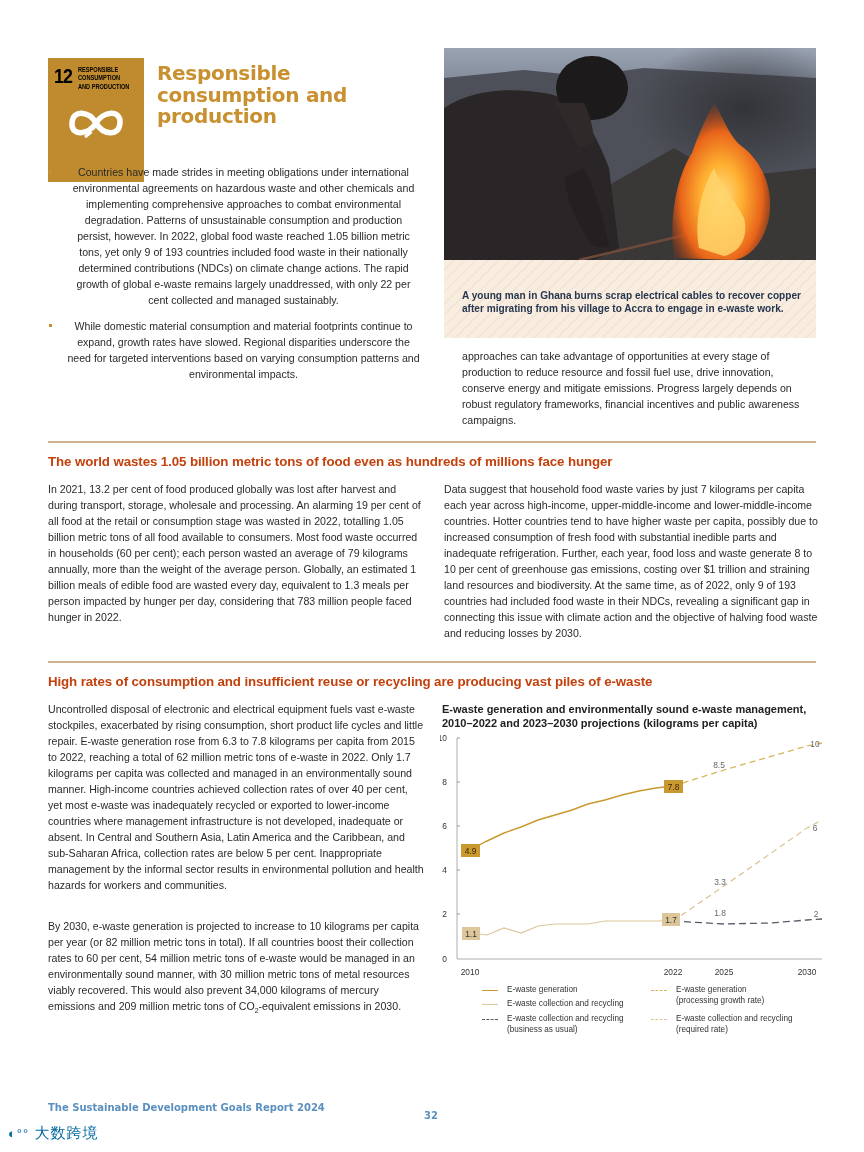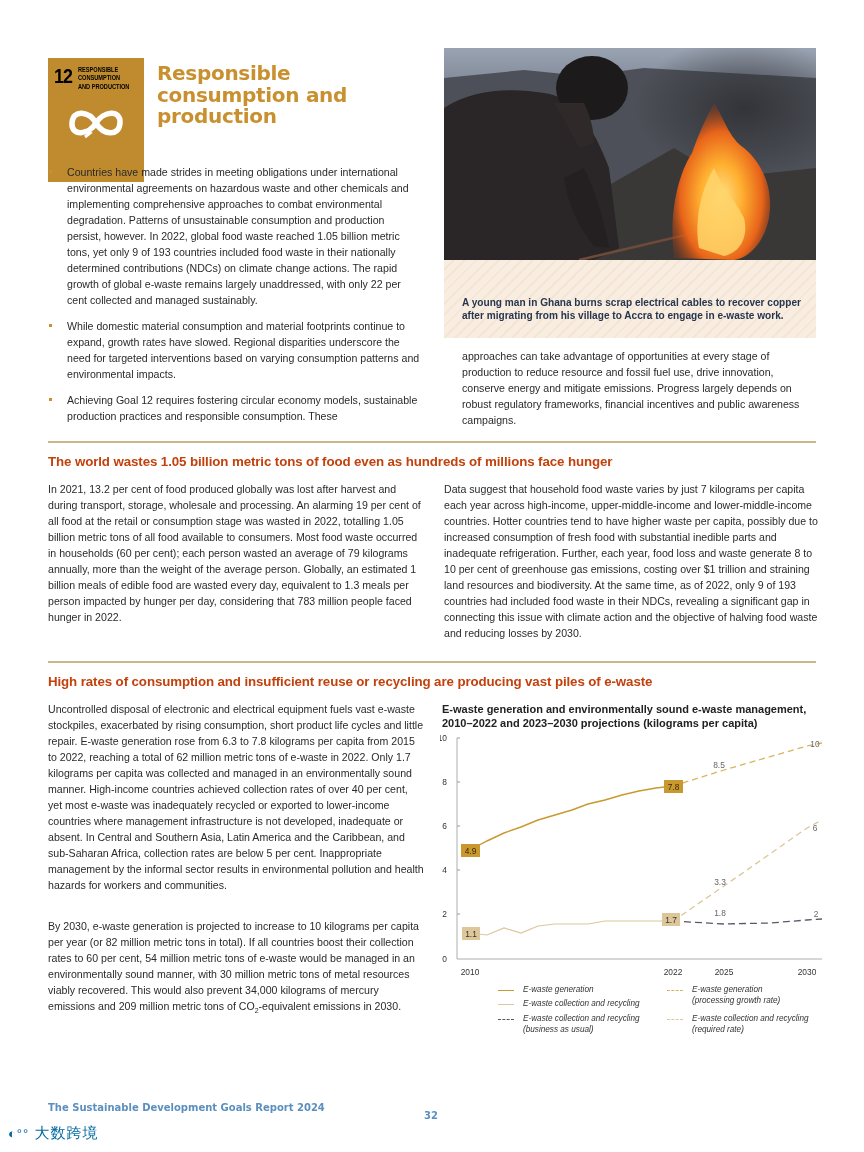--- a/index.html
+++ b/index.html
@@ -11,29 +11,29 @@
   
   .goal-badge { left: 48px; top: 58px; width: 96px; height: 124px; background: #bf8b2e; color: #000000; }
   .goal-num { position: absolute; left: 6px; top: 6px; font-size: 21px; font-weight: bold; letter-spacing: -1px; font-family: "Liberation Sans", sans-serif; transform: scaleX(0.85); transform-origin: left top; }
   .goal-label { position: absolute; left: 30px; top: 8px; font-size: 7.2px; line-height: 8.4px; font-weight: bold; text-transform: uppercase; transform: scaleX(0.78); transform-origin: left top; width: 90px; }
   .goal-icon { position: absolute; left: 17px; top: 45px; width: 62px; height: 40px; }
 
   .goal-title { left: 157px; top: 63px; color: #c8902f; font-size: 20px; line-height: 21.5px; font-weight: bold; font-family: "DejaVu Sans", sans-serif; letter-spacing: -0.3px; width: 260px; }
 
   
   .bullets { left: 48px; top: 164px; width: 372px; list-style: none; }
-  .bullets li { position: relative; padding-left: 19px; font-size: 10.6px; line-height: 16px; color: #2a2a2a; margin-bottom: 9px; }
+  .bullets li { position: relative; padding-left: 19px; font-size: 10.6px; line-height: 16px; color: #2a2a2a; margin-bottom: 9px; text-align: center; }
   .bullets li::before { content: ""; position: absolute; left: 1px; top: 6px; width: 3px; height: 3px; background: #c8902f; }
 
   
   .photo { left: 444px; top: 48px; width: 372px; height: 212px; overflow: hidden; background: #6c7480; }
   .photo svg { display: block; }
   .caption-box { left: 444px; top: 260px; width: 372px; height: 78px;
     background: repeating-linear-gradient(135deg, #f8ede0 0px, #f8ede0 6px, #f4e6d4 6px, #f4e6d4 8px); }
-  .caption-text { position: absolute; left: 18px; top: 37px; width: 340px; font-size: 10.1px; line-height: 12.6px; font-weight: bold; color: #26364f; }
+  .caption-text { position: absolute; left: 18px; top: 30px; width: 340px; font-size: 10.1px; line-height: 12.6px; font-weight: bold; color: #26364f; }
 
   .para-right-top { left: 462px; top: 348px; width: 356px; font-size: 10.6px; line-height: 16px; }
 
   .rule { height: 2px; background: #cdb68b; }
 
   .section-h { font-family: Liberation Sans, sans-serif; font-weight: bold; color: #c2410c; font-size: 13.3px; letter-spacing: -0.1px; white-space: nowrap; }
 
   .para { font-size: 10.6px; line-height: 16px; color: #2a2a2a; }
 
   .chart-title { left: 442px; top: 703px; width: 380px; font-size: 11px; line-height: 13.5px; font-weight: bold; color: #222; }
@@ -63,21 +63,20 @@
 
 <div class="abs goal-title">
   <div>Responsible</div>
   <div>consumption and</div>
   <div>production</div>
 </div>
 
 <ul class="abs bullets">
   <li>Countries have made strides in meeting obligations under international environmental agreements on hazardous waste and other chemicals and implementing comprehensive approaches to combat environmental degradation. Patterns of unsustainable consumption and production persist, however. In 2022, global food waste reached 1.05 billion metric tons, yet only 9 of 193 countries included food waste in their nationally determined contributions (NDCs) on climate change actions. The rapid growth of global e-waste remains largely unaddressed, with only 22 per cent collected and managed sustainably.</li>
   <li style="margin-top:10px">While domestic material consumption and material footprints continue to expand, growth rates have slowed. Regional disparities underscore the need for targeted interventions based on varying consumption patterns and environmental impacts.</li>
-  <li style="margin-top:10px">Achieving Goal 12 requires fostering circular economy models, sustainable production practices and responsible consumption. These</li>
 </ul>
 
 <div class="abs photo">
   <svg width="372" height="212" viewBox="0 0 372 212">
     <defs>
       <linearGradient id="sky" x1="0" y1="0" x2="0" y2="1">
         <stop offset="0" stop-color="#9aa3b2"></stop>
         <stop offset="0.3" stop-color="#6f7785"></stop>
         <stop offset="1" stop-color="#3e4148"></stop>
       </linearGradient>
@@ -169,21 +168,21 @@
 
     <text x="719" y="768" text-anchor="middle" fill="#666">8.5</text>
     <text x="815" y="747" text-anchor="middle" fill="#666">10</text>
     <text x="720" y="885" text-anchor="middle" fill="#666">3.3</text>
     <text x="815" y="831" text-anchor="middle" fill="#666">6</text>
     <text x="720" y="916" text-anchor="middle" fill="#666">1.8</text>
     <text x="816" y="917" text-anchor="middle" fill="#666">2</text>
   </g>
 </svg>
 
-<div class="abs" style="left:498px; top:985px; width:330px; height:60px;font-style:italic;">
+<div class="abs" style="left:482px; top:985px; width:330px; height:60px;">
   <div class="legend-item" style="left:0; top:0;">
     <span class="legend-swatch" style="border-top:1.4px solid #c9992f;"></span>
     <span style="margin-left:25px; display:inline-block;">E-waste generation</span>
   </div>
   <div class="legend-item" style="left:0; top:14px;">
     <span class="legend-swatch" style="border-top:1.2px solid #dcc69a;"></span>
     <span style="margin-left:25px; display:inline-block;">E-waste collection and recycling</span>
   </div>
   <div class="legend-item" style="left:0; top:29px;">
     <span class="legend-swatch" style="border-top:1.3px dashed #555a66;"></span>

